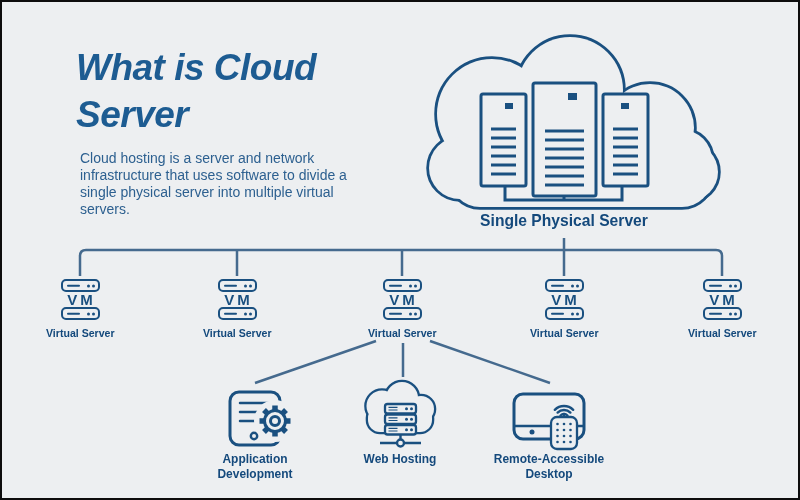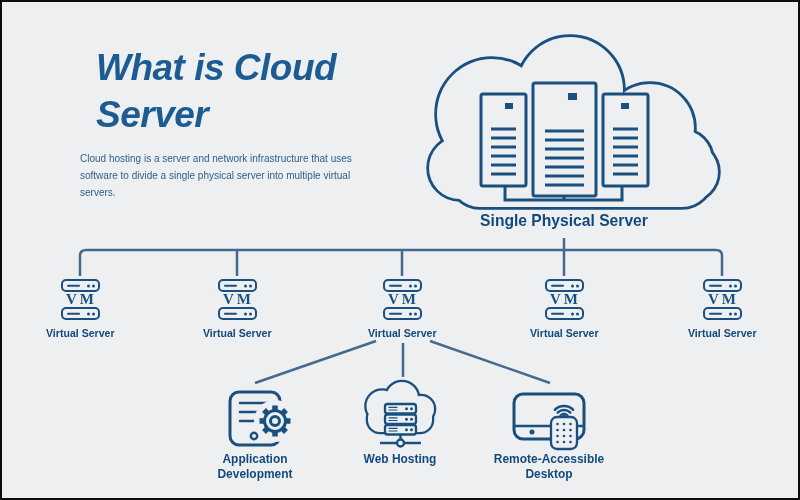--- a/index.html
+++ b/index.html
@@ -22,43 +22,43 @@
   .sf2{stroke:var(--navy);stroke-width:2.3;fill:var(--bg);}
   .fillb{fill:var(--navy);stroke:none;}
   .vent{stroke:var(--navy);stroke-width:2.8;fill:none;}
   .vent2{stroke:var(--navy);stroke-width:2.5;fill:none;stroke-linecap:round;}
   .vent3{stroke:var(--navy);stroke-width:1.2;fill:none;}
   .teeth{stroke:var(--navy);stroke-width:5.5;fill:none;}
   .ln{stroke:var(--line);stroke-width:2.5;fill:none;}
   .wifi{stroke:var(--navy);stroke-width:2.4;fill:none;stroke-linecap:round;}
 
   
-  .title{position:absolute;left:94px;top:42px;font-size:37px;font-weight:bold;
+  .title{position:absolute;left:74px;top:42px;font-size:37px;font-weight:bold;
     font-style:italic;line-height:47px;color:var(--title);letter-spacing:-.5px;}
-  .desc{position:absolute;left:78px;top:148px;width:290px;font-size:10px;
+  .desc{position:absolute;left:78px;top:148px;width:290px;font-size:14px;
     line-height:17px;color:var(--body);}
   .root-label{position:absolute;left:562px;top:209px;font-size:17px;font-weight:bold;
     color:var(--label);white-space:nowrap;transform:translateX(-50%) scaleX(.92);
     transform-origin:center top;}
   .svc-label{position:absolute;top:449px;font-size:13px;font-weight:bold;
     line-height:15px;color:var(--label);text-align:center;white-space:nowrap;
     transform:translateX(-50%) scaleX(.92);transform-origin:center top;}
 
   
   .vm{position:absolute;top:277px;width:80px;display:flex;flex-direction:column;
     align-items:center;}
   .vm-unit{width:39px;height:13px;border:2px solid var(--navy);border-radius:5px;
     position:relative;}
   .vm-unit::before{content:"";position:absolute;left:4px;top:50%;width:13px;height:2.5px;
     transform:translateY(-50%);background:var(--navy);border-radius:2px;}
   .vm-unit::after{content:"";position:absolute;right:8px;top:50%;width:3px;height:3px;
     transform:translateY(-50%);border-radius:50%;background:var(--navy);
     box-shadow:5px 0 0 var(--navy);}
   .vm-text{font-size:15px;font-weight:bold;letter-spacing:3px;padding-left:3px;
-    color:var(--navy);line-height:13px;margin:1px 0;font-family:Liberation Serif, serif;}
+    color:var(--navy);line-height:13px;margin:1px 0;}
   .vm-label{margin-top:7px;font-size:11.5px;font-weight:bold;color:var(--label);
     white-space:nowrap;transform:scaleX(.92);}
 </style>
 </head>
 <body>
 
 <div id="frame">
 
   <svg id="gfx" viewBox="0 0 800 500">
     <defs>

